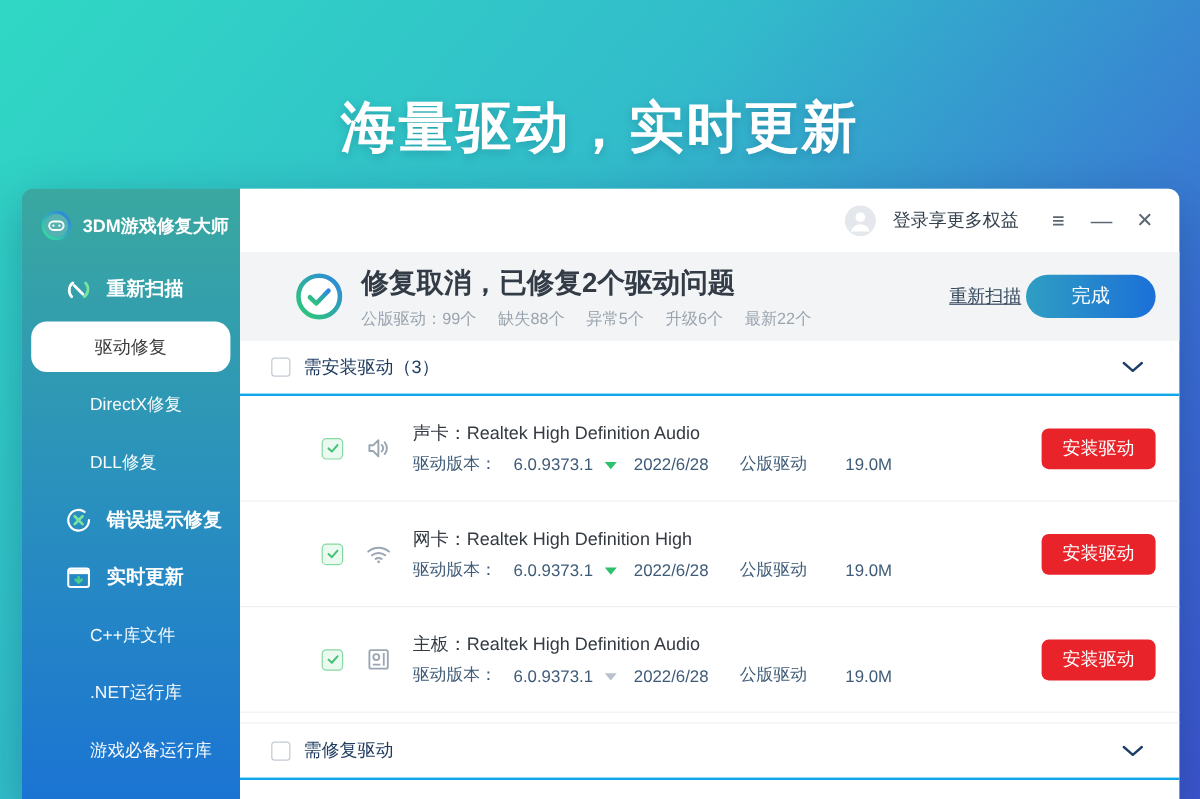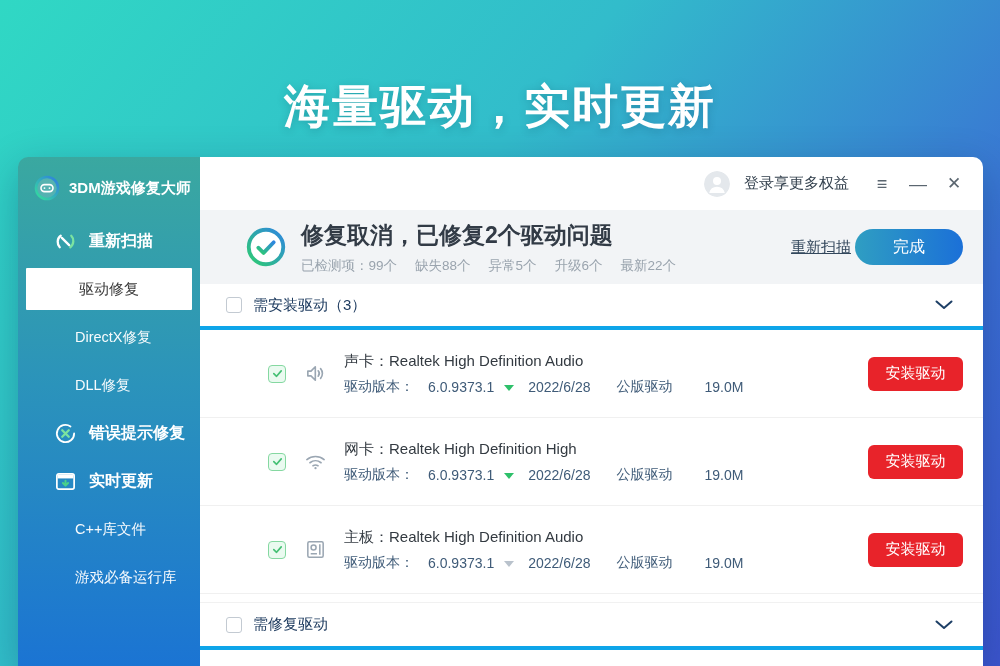--- a/index.html
+++ b/index.html
@@ -23,21 +23,21 @@
   .logo-row { display:flex; align-items:center; gap:9px; padding-left:16px; height:30px; }
   .logo-row svg { width:26px; height:26px; display:block; }
   .app-name { font-size:15px; font-weight:700; color:#fff; }
   .nav { margin-top:14px; display:flex; flex-direction:column; }
   .nav-group { height:48px; display:flex; align-items:center; gap:12px; padding-left:36px;
     font-size:16px; font-weight:700; color:#fff; cursor:pointer; }
   .nav-group svg { width:23px; height:23px; flex:0 0 23px; }
   .nav-sub { height:48px; display:flex; align-items:center; padding-left:57px;
     font-size:14.5px; color:rgba(255,255,255,.96); cursor:pointer; }
   .nav-sub.active { background:#fff; color:#3c3c3c; margin:3px 8px; height:42px;
-    border-radius:1px; padding-left:0; justify-content:center; font-size:15px; }
+    border-radius:13px; padding-left:0; justify-content:center; font-size:15px; }
 
   
   .main { flex:1; background:#fff; display:flex; flex-direction:column; min-width:0; }
 
   .titlebar { height:53px; display:flex; align-items:center; justify-content:flex-end;
     padding-right:18px; gap:14px; }
   .avatar { width:26px; height:26px; border-radius:50%; overflow:hidden; cursor:pointer; }
   .login-text { font-size:15px; color:#33404d; cursor:pointer; margin-right:8px; }
   .tb-icon { font-size:18px; color:#5b6670; cursor:pointer; width:22px; text-align:center; line-height:1; }
   .tb-icon.close { font-size:17px; }
@@ -49,21 +49,21 @@
   .banner-text { margin-left:15px; }
   .banner-title { font-size:23px; font-weight:700; color:#323b46; }
   .banner-stats { margin-top:6px; display:flex; gap:18px; font-size:13.5px; color:#9aa4ae; }
   .banner-actions { margin-left:auto; display:flex; align-items:center; gap:4px; }
   .rescan { font-size:15px; color:#33475c; text-decoration:underline; cursor:pointer; background:none; border:none; font-family:inherit; }
   .done-btn { width:108px; height:36px; border:none; border-radius:18px; cursor:pointer;
     background:linear-gradient(90deg,#2f9ec2 0%,#1b70d8 100%); color:#fff; font-size:16px; font-family:inherit; }
 
   
   .section-header { height:46px; display:flex; align-items:center; padding:0 30px 0 26px;
-    border-bottom:4px solid #0ea5e9; }
+    border-bottom:2px solid #0ea5e9; }
   .section-header.repair { margin-top:8px; border-top:1px solid #f1f1f1; height:48px; }
   .cb { width:16px; height:16px; border:1.5px solid #c3cad2; border-radius:3px; background:#fff; cursor:pointer; flex:0 0 16px; }
   .section-label { margin-left:11px; font-size:15px; color:#1f3c60; }
   .chevron { margin-left:auto; cursor:pointer; display:flex; }
   .chevron svg { width:18px; height:10px; }
 
   
   .driver-row { height:88px; display:flex; align-items:center; padding-left:68px;
     border-bottom:1px solid #f0f0f0; }
   .cb.checked { width:18px; height:18px; flex:0 0 18px; border:1.5px solid #85d8a1; background:#eafaf0;
@@ -140,20 +140,23 @@
             <rect x="3.8" y="4.8" width="16.4" height="4" fill="#fff"></rect>
             <path d="M12 11.2 v4.8 M9.3 13.6 L12 16.3 L14.7 13.6" stroke="#4ad08a" stroke-width="2.1" fill="none" stroke-linecap="round" stroke-linejoin="round"></path>
           </svg>
           <span>实时更新</span>
         </div>
 
         <div class="nav-sub">
           <span>C++库文件</span>
         </div>
         <div class="nav-sub">
+          <span>.NET运行库</span>
+        </div>
+        <div class="nav-sub">
           <span>游戏必备运行库</span>
         </div>
       </div>
     </div>
 
     <div class="main">
 
       <div class="titlebar">
         <span class="avatar">
           <svg viewBox="0 0 26 26">
@@ -175,21 +178,21 @@
             <stop offset="0" stop-color="#2ecc71"></stop>
                 <stop offset="1" stop-color="#2e86e0"></stop>
               </linearGradient>
             </defs>
           <circle cx="22" cy="22" r="19" fill="#fff" stroke="url(#cg)" stroke-width="4.2"></circle>
           <path d="M13.5 22.8 L19.3 28.5 L30.5 16.8" fill="none" stroke="url(#cg)" stroke-width="4.2" stroke-linecap="round" stroke-linejoin="round"></path>
         </svg>
         <div class="banner-text">
           <div class="banner-title">修复取消，已修复2个驱动问题</div>
           <div class="banner-stats">
-            <span>已检测项：99个</span>
+            <span>公版驱动：99个</span>
             <span>缺失88个</span>
             <span>异常5个</span>
             <span>升级6个</span>
             <span>最新22个</span>
           </div>
         </div>
         <div class="banner-actions">
           <button class="rescan">重新扫描</button>
           <button class="done-btn">完成</button>
         </div>

